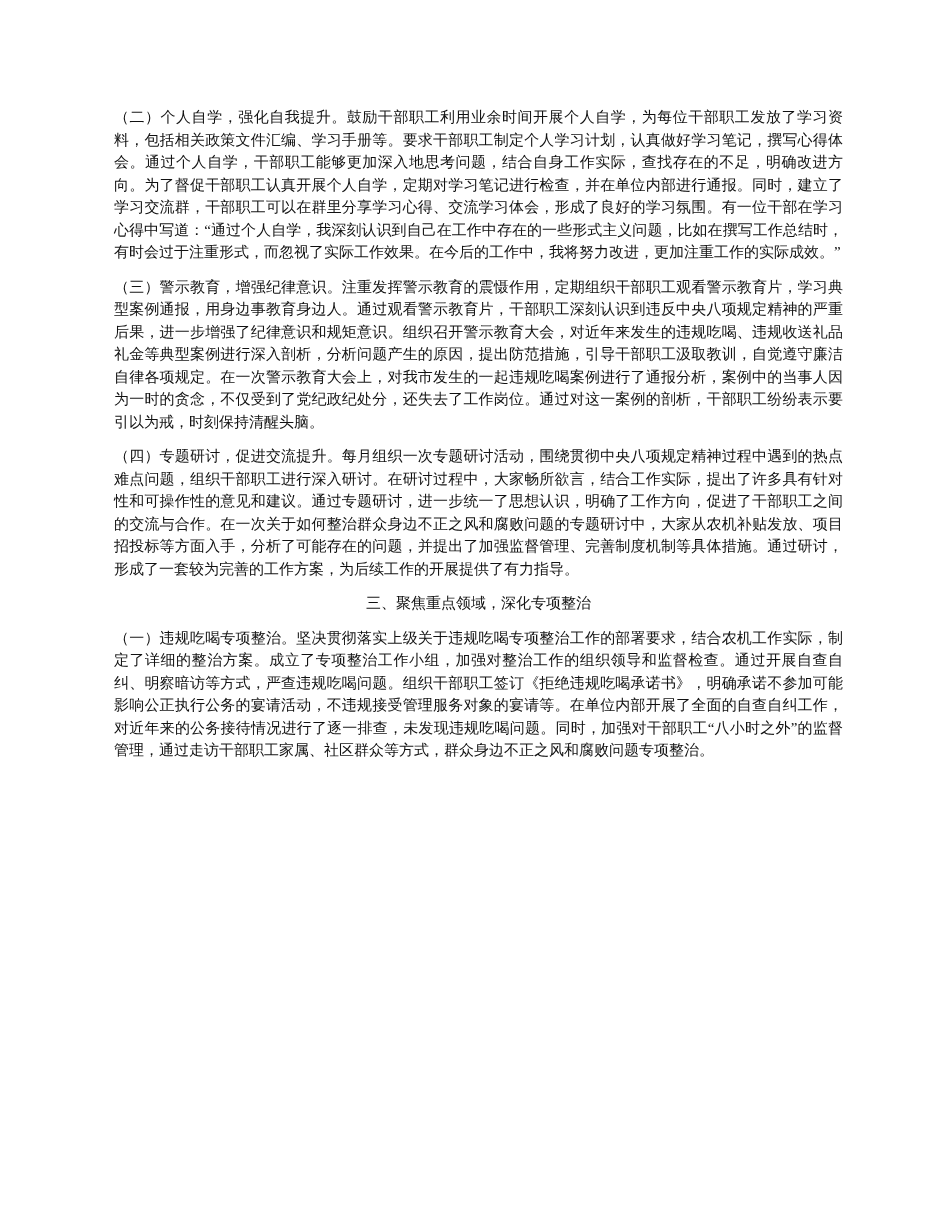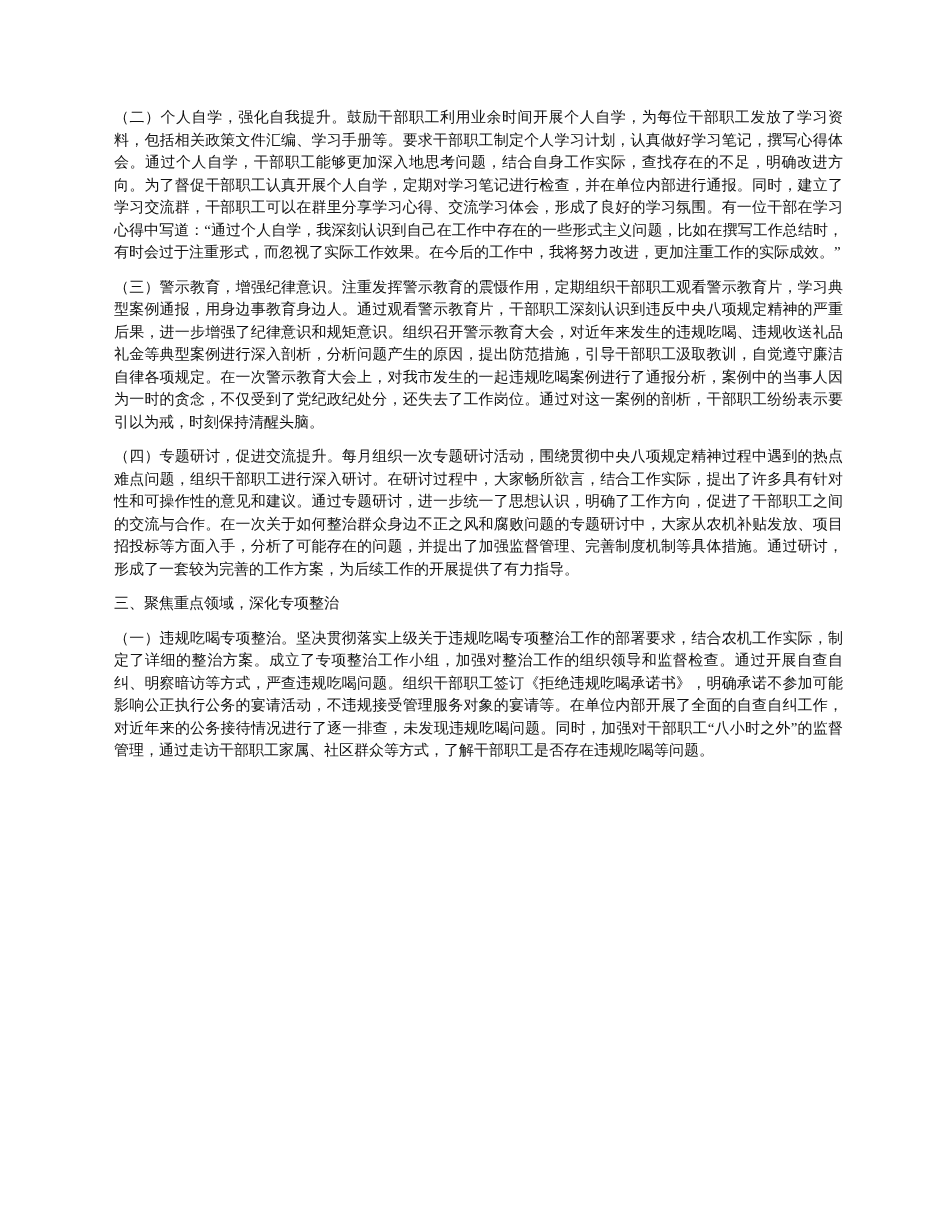--- a/index.html
+++ b/index.html
@@ -22,27 +22,27 @@
   .para {
     margin: 0 12px 12px 0;
     font-size: 15px;
     line-height: 22.5px;
     text-align: justify;
     text-justify: inter-ideograph;
     word-break: break-all;
     font-weight: 400;
   }
   .para.heading {
-    text-align: left;
+    text-align: center;
     margin-top: 2px;
     margin-bottom: 12px;
   }
 </style>
 </head>
 <body>
 
 <div class="page">
   <p class="para">（二）个人自学，强化自我提升。鼓励干部职工利用业余时间开展个人自学，为每位干部职工发放了学习资料，包括相关政策文件汇编、学习手册等。要求干部职工制定个人学习计划，认真做好学习笔记，撰写心得体会。通过个人自学，干部职工能够更加深入地思考问题，结合自身工作实际，查找存在的不足，明确改进方向。为了督促干部职工认真开展个人自学，定期对学习笔记进行检查，并在单位内部进行通报。同时，建立了学习交流群，干部职工可以在群里分享学习心得、交流学习体会，形成了良好的学习氛围。有一位干部在学习心得中写道：“通过个人自学，我深刻认识到自己在工作中存在的一些形式主义问题，比如在撰写工作总结时，有时会过于注重形式，而忽视了实际工作效果。在今后的工作中，我将努力改进，更加注重工作的实际成效。”</p>
   <p class="para">（三）警示教育，增强纪律意识。注重发挥警示教育的震慑作用，定期组织干部职工观看警示教育片，学习典型案例通报，用身边事教育身边人。通过观看警示教育片，干部职工深刻认识到违反中央八项规定精神的严重后果，进一步增强了纪律意识和规矩意识。组织召开警示教育大会，对近年来发生的违规吃喝、违规收送礼品礼金等典型案例进行深入剖析，分析问题产生的原因，提出防范措施，引导干部职工汲取教训，自觉遵守廉洁自律各项规定。在一次警示教育大会上，对我市发生的一起违规吃喝案例进行了通报分析，案例中的当事人因为一时的贪念，不仅受到了党纪政纪处分，还失去了工作岗位。通过对这一案例的剖析，干部职工纷纷表示要引以为戒，时刻保持清醒头脑。</p>
   <p class="para">（四）专题研讨，促进交流提升。每月组织一次专题研讨活动，围绕贯彻中央八项规定精神过程中遇到的热点难点问题，组织干部职工进行深入研讨。在研讨过程中，大家畅所欲言，结合工作实际，提出了许多具有针对性和可操作性的意见和建议。通过专题研讨，进一步统一了思想认识，明确了工作方向，促进了干部职工之间的交流与合作。在一次关于如何整治群众身边不正之风和腐败问题的专题研讨中，大家从农机补贴发放、项目招投标等方面入手，分析了可能存在的问题，并提出了加强监督管理、完善制度机制等具体措施。通过研讨，形成了一套较为完善的工作方案，为后续工作的开展提供了有力指导。</p>
   <p class="para heading">三、聚焦重点领域，深化专项整治</p>
-  <p class="para">（一）违规吃喝专项整治。坚决贯彻落实上级关于违规吃喝专项整治工作的部署要求，结合农机工作实际，制定了详细的整治方案。成立了专项整治工作小组，加强对整治工作的组织领导和监督检查。通过开展自查自纠、明察暗访等方式，严查违规吃喝问题。组织干部职工签订《拒绝违规吃喝承诺书》，明确承诺不参加可能影响公正执行公务的宴请活动，不违规接受管理服务对象的宴请等。在单位内部开展了全面的自查自纠工作，对近年来的公务接待情况进行了逐一排查，未发现违规吃喝问题。同时，加强对干部职工“八小时之外”的监督管理，通过走访干部职工家属、社区群众等方式，了解干部职工是否存在违规吃喝等问题。</p>
+  <p class="para">（一）违规吃喝专项整治。坚决贯彻落实上级关于违规吃喝专项整治工作的部署要求，结合农机工作实际，制定了详细的整治方案。成立了专项整治工作小组，加强对整治工作的组织领导和监督检查。通过开展自查自纠、明察暗访等方式，严查违规吃喝问题。组织干部职工签订《拒绝违规吃喝承诺书》，明确承诺不参加可能影响公正执行公务的宴请活动，不违规接受管理服务对象的宴请等。在单位内部开展了全面的自查自纠工作，对近年来的公务接待情况进行了逐一排查，未发现违规吃喝问题。同时，加强对干部职工“八小时之外”的监督管理，通过走访干部职工家属、社区群众等方式，群众身边不正之风和腐败问题专项整治。</p>
 </div>
 
 </body></html>

